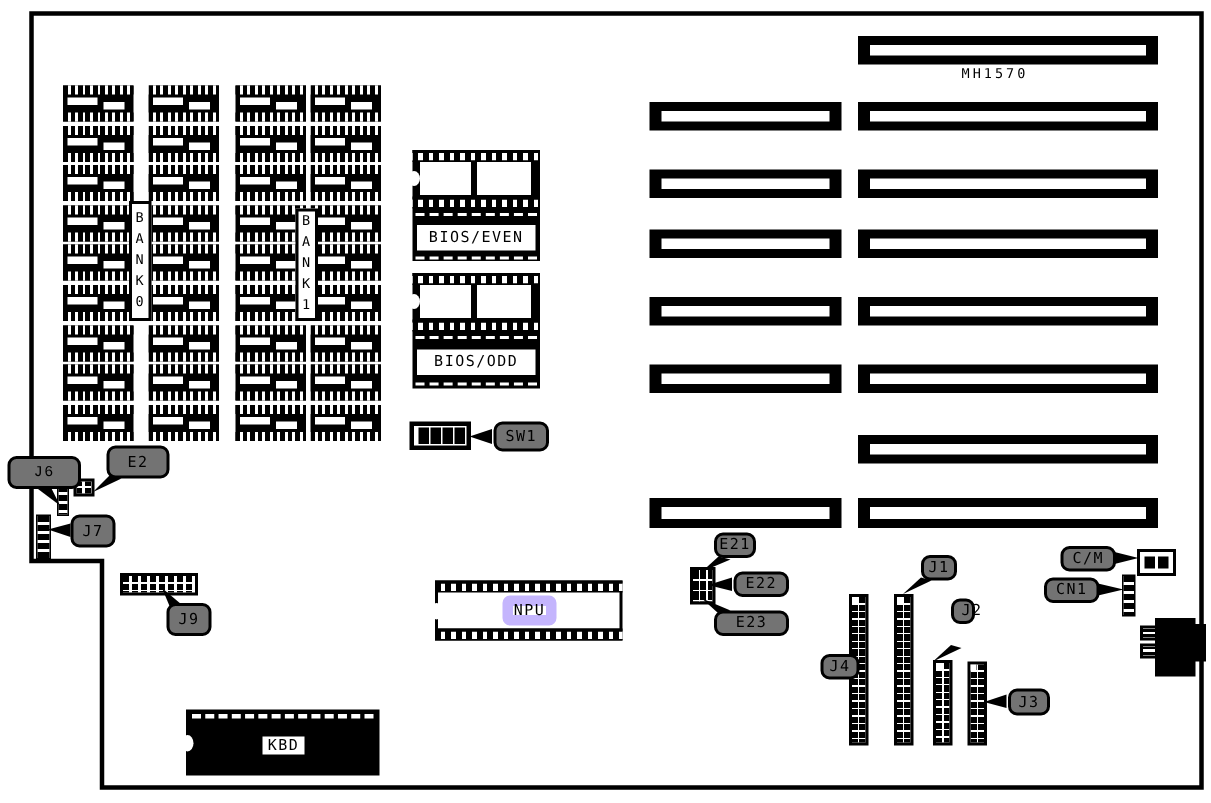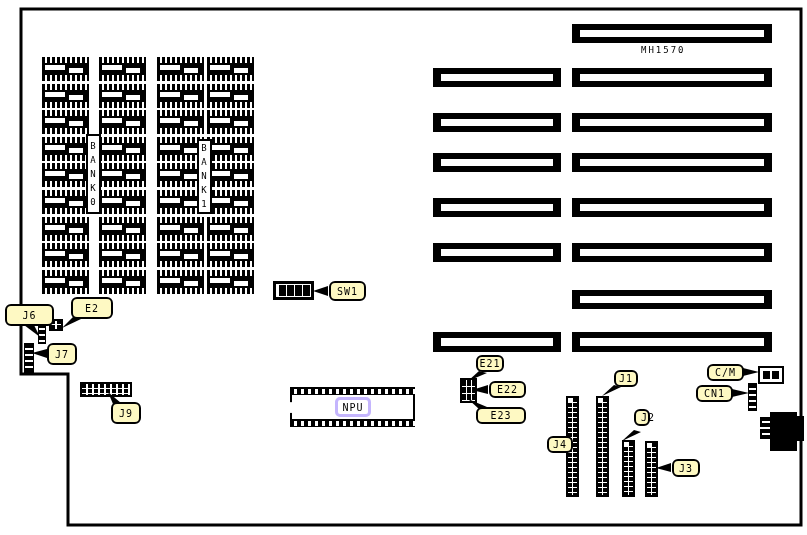--- a/index.html
+++ b/index.html
@@ -30,21 +30,21 @@
 
   .ticks{position:absolute;left:0;width:100%;height:8px;
     background:repeating-linear-gradient(90deg,#000 0 4px,#fff 4px 7px);
     border-top:2px solid #000;border-bottom:1px solid #000}
   .win{position:absolute;background:#fff}
   .wdash{position:absolute;border-top:2px dashed #fff}
   .chiplabel{position:absolute;background:#fff;display:flex;align-items:center;
     justify-content:center;font-size:10px;letter-spacing:1px}
   .notch{position:absolute;background:#fff;border-radius:50%}
 
-  .callout{position:absolute;background:#fef9c3;border:2px solid #000;border-radius:6px;
+  .callout{position:absolute;background:#737373;border:2px solid #000;border-radius:6px;
     display:flex;align-items:center;justify-content:center;font-size:10px;
     letter-spacing:1px;z-index:6}
 
   .pinheader{position:absolute;border:2px solid #000;z-index:3;
     background-image:repeating-linear-gradient(180deg,transparent 0 4px,#fff 4px 5px),
       linear-gradient(90deg,#000 0 4px,#fff 4px 5px,#000 5px 9px)}
   .pin1{position:absolute;left:0;top:0;width:4px;height:4px;background:#fff}
 
   .pinstrip{position:absolute;border:1px solid #000;z-index:3;
     background:repeating-linear-gradient(180deg,#000 0 4px,#fff 4px 6px)}
@@ -190,58 +190,83 @@
       <div class="pinheader" style="left: 645px; top: 441px; width: 13px; height: 56px;">
         <div class="pin1"></div>
       </div>
       <div class="pinstrip" style="left: 38px; top: 317px; width: 8px; height: 27px;"></div>
       <div class="pinstrip" style="left: 24px; top: 343px; width: 10px; height: 30px;"></div>
       <div class="pinstrip" style="left: 748px; top: 383px; width: 9px; height: 28px;"></div>
       <div class="jblock2" style="left: 49px; top: 319px; width: 14px; height: 12px;"></div>
       <div class="jblock3" style="left: 460px; top: 378px; width: 17px; height: 25px;"></div>
     </div>
   <div id="callout-layer" class="abs">
-      <div class="callout" style="left: 5px; top: 304px; width: 49px; height: 22px;">J6</div>
+      <div class="callout" style="left: 5px; top: 304px; width: 49px; height: 22px; font-family: Liberation Mono, monospace;">J6</div>
       <div class="callout" style="left: 71px; top: 297px; width: 42px; height: 22px;">E2</div>
       <div class="callout" style="left: 47px; top: 343px; width: 30px; height: 22px;">J7</div>
       <div class="callout" style="left: 111px; top: 402px; width: 30px; height: 22px;">J9</div>
       <div class="callout" style="left: 329px; top: 281px; width: 37px; height: 20px;">SW1</div>
       <div class="callout" style="left: 476px; top: 355px; width: 28px; height: 17px;">E21</div>
       <div class="callout" style="left: 489px; top: 381px; width: 37px; height: 17px;">E22</div>
       <div class="callout" style="left: 476px; top: 407px; width: 50px; height: 17px;">E23</div>
       <div class="callout" style="left: 614px; top: 370px; width: 24px; height: 17px;">J1</div>
       <div class="callout" style="left: 547px; top: 436px; width: 26px; height: 17px;">J4</div>
-      <div class="callout" style="left: 634px; top: 409px; width: 14px; height: 17px; padding-left: 12px;">J2</div>
+      <div class="callout" style="left: 634px; top: 399px; width: 14px; height: 17px; padding-left: 12px;">J2</div>
       <div class="callout" style="left: 672px; top: 459px; width: 28px; height: 18px;">J3</div>
       <div class="callout" style="left: 707px; top: 364px; width: 37px; height: 17px;">C/M</div>
       <div class="callout" style="left: 696px; top: 385px; width: 37px; height: 17px;">CN1</div>
     </div>
 
   <div id="model-label" style="left:641px;top:45px">MH1570</div>
 
   <div class="bank-label" style="left:86px;top:134px;width:15px;height:80px">BANK0</div>
   <div class="bank-label" style="left:197px;top:139px;width:15px;height:75px">BANK1</div>
 
-
+  <div class="abs" style="left:275px;top:100px;width:85px;height:74px;background:#000;z-index:3">
+    <div class="ticks" style="top:0"></div>
+    <div class="win" style="left:5px;top:8px;width:34px;height:22px"></div>
+    <div class="win" style="left:43px;top:8px;width:36px;height:22px"></div>
+    <div class="ticks" style="top:31px"></div>
+    <div class="wdash" style="left:2px;top:42px;width:81px"></div>
+    <div class="chiplabel" style="left:3px;top:50px;width:79px;height:17px">BIOS/EVEN</div>
+    <div class="wdash" style="left:2px;top:71px;width:81px"></div>
+    <div class="notch" style="left:-3px;top:14px;width:8px;height:10px"></div>
+  </div>
+
+  <div class="abs" style="left:275px;top:182px;width:85px;height:77px;background:#000;z-index:3">
+    <div class="ticks" style="top:0"></div>
+    <div class="win" style="left:5px;top:8px;width:34px;height:22px"></div>
+    <div class="win" style="left:43px;top:8px;width:36px;height:22px"></div>
+    <div class="ticks" style="top:31px"></div>
+    <div class="wdash" style="left:2px;top:42px;width:81px"></div>
+    <div class="chiplabel" style="left:3px;top:51px;width:79px;height:17px">BIOS/ODD</div>
+    <div class="wdash" style="left:2px;top:73px;width:81px"></div>
+    <div class="notch" style="left:-3px;top:14px;width:8px;height:10px"></div>
+  </div>
 
   <div id="sw1box" class="switchbox" style="left:273px;top:281px;width:41px;height:19px">
       <div class="sqcell" style="left: 3px; top: 1px; width: 7px; height: 11px;"></div>
       <div class="sqcell" style="left: 11px; top: 1px; width: 7px; height: 11px;"></div>
       <div class="sqcell" style="left: 19px; top: 1px; width: 7px; height: 11px;"></div>
       <div class="sqcell" style="left: 27px; top: 1px; width: 7px; height: 11px;"></div>
     </div>
 
   <div class="abs" style="left:290px;top:387px;width:125px;height:40px;background:#000;z-index:3">
     <div class="ticks" style="top:0"></div>
     <div class="abs" style="left:2px;top:8px;width:121px;height:24px;background:#fff"></div>
-    <div class="chiplabel" style="left:45px;top:10px;width:36px;height:20px;border:3px solid #c4b5fd;border-radius:5px">NPU</div>
+    <div class="chiplabel" style="left:45px;top:10px;width:36px;height:20px;border:7px solid #c4b5fd;border-radius:5px">NPU</div>
     <div class="ticks" style="top:32px"></div>
     <div class="notch" style="left:-3px;top:15px;width:8px;height:11px"></div>
   </div>
 
+  <div class="abs" style="left:124px;top:473px;width:129px;height:44px;background:#000;z-index:3">
+    <div class="wdash" style="left:4px;top:3px;width:121px;border-top:3px dashed #fff"></div>
+    <div class="chiplabel" style="left:51px;top:18px;width:28px;height:12px">KBD</div>
+    <div class="notch" style="left:-3px;top:17px;width:8px;height:11px"></div>
+  </div>
 
   <div id="j9" style="left:80px;top:382px;width:52px;height:15px"></div>
 
   <div id="cmbox" class="switchbox" style="left:758px;top:366px;width:26px;height:18px;border-width:2px">
       <div class="sqcell" style="left: 3px; top: 3px; width: 7px; height: 8px;"></div>
       <div class="sqcell" style="left: 12px; top: 3px; width: 7px; height: 8px;"></div>
     </div>
 
   <div class="tab" style="left:760px;top:417px"></div>
   <div class="tab" style="left:760px;top:429px"></div>

